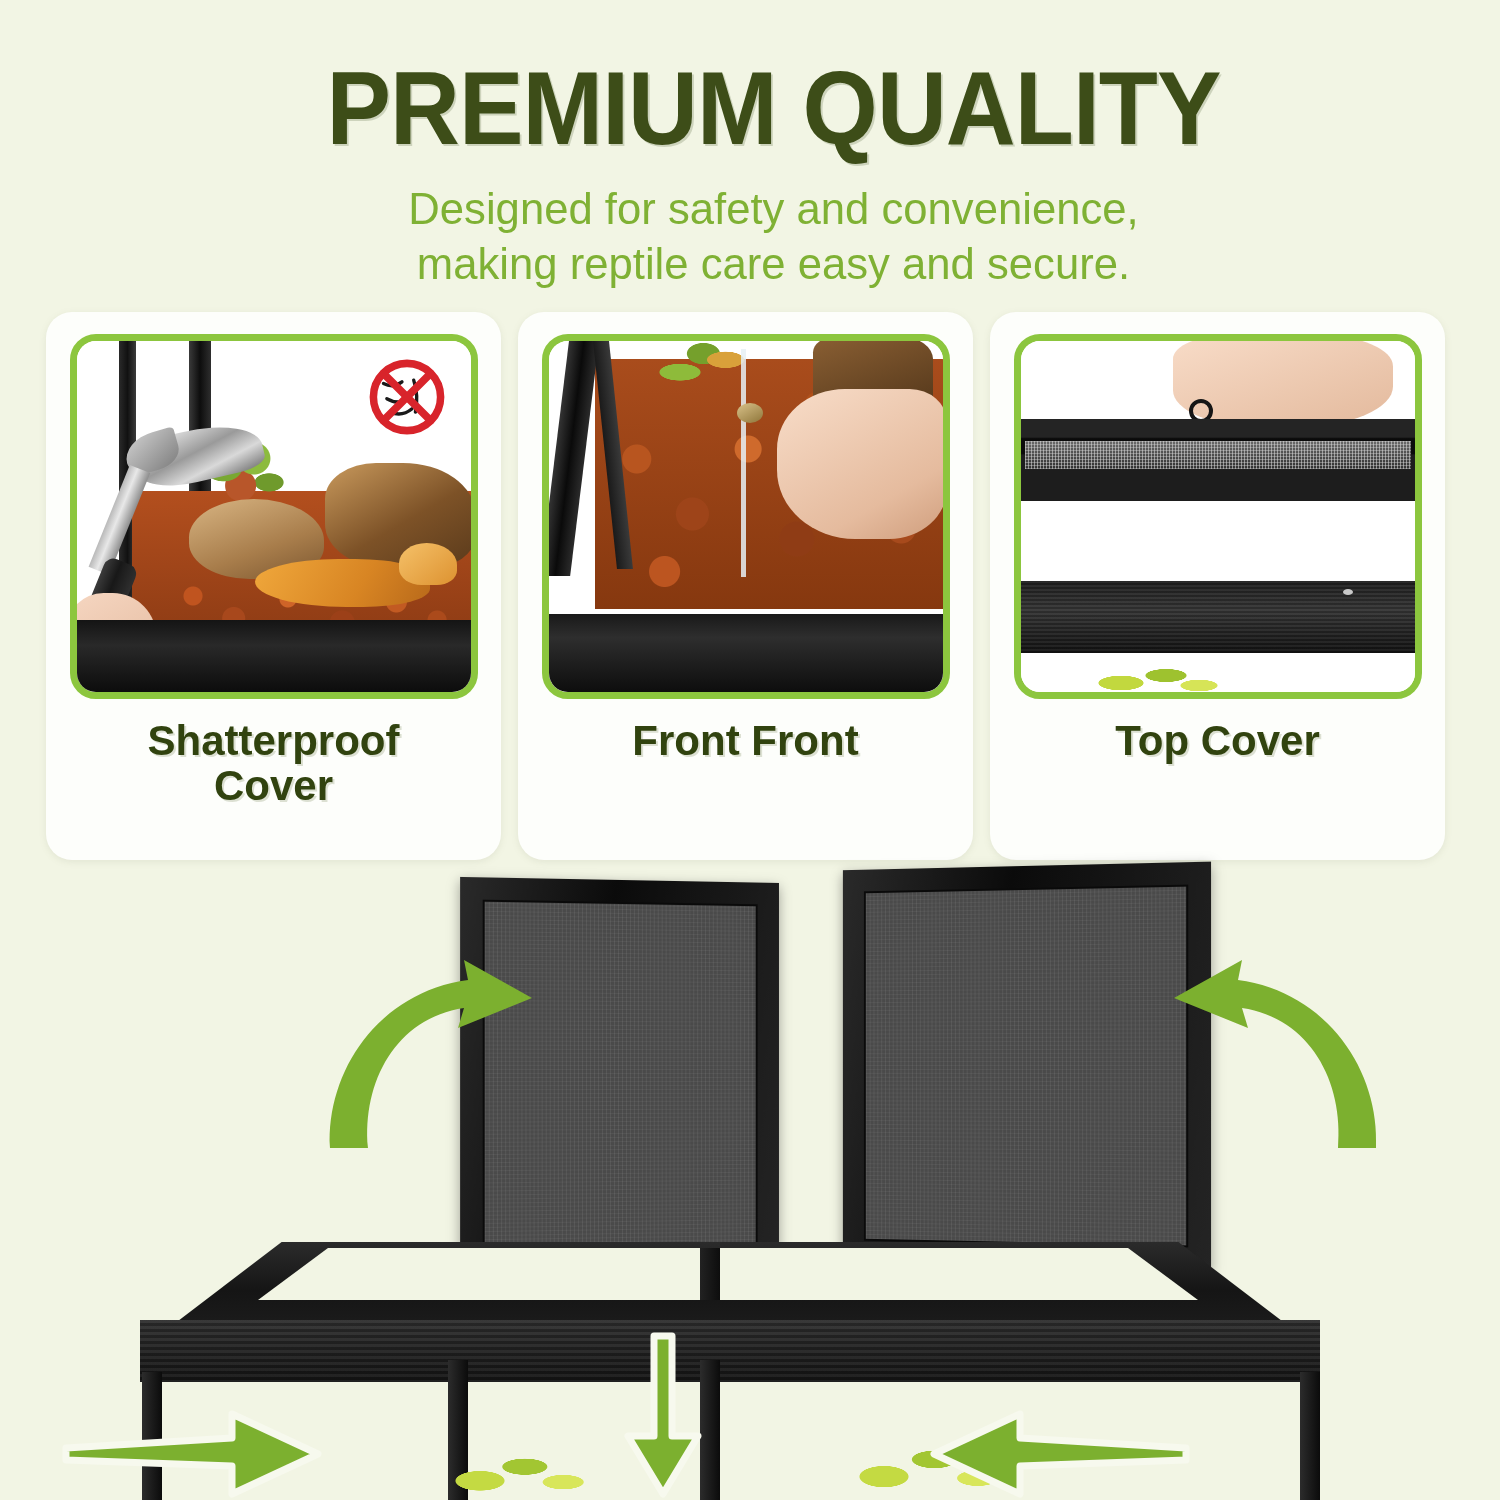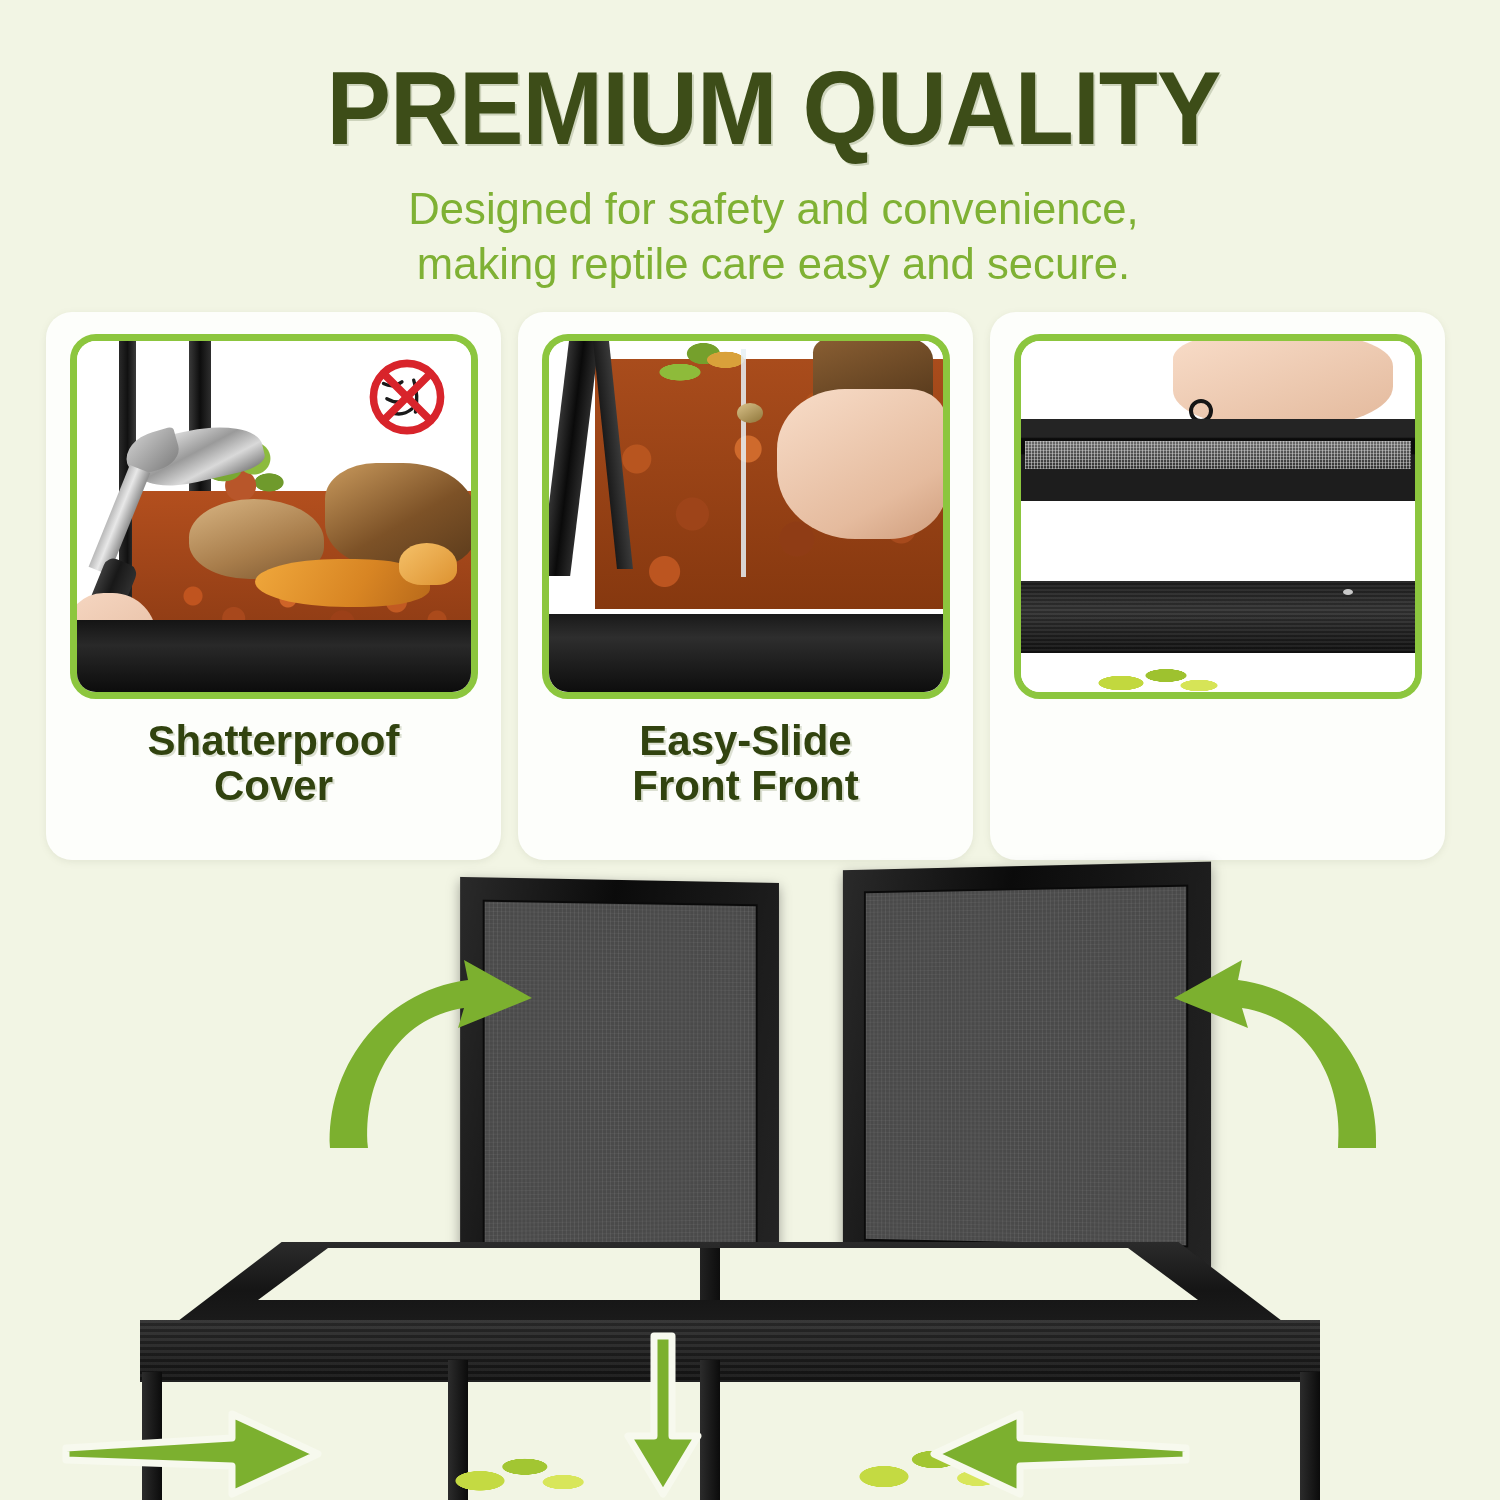--- a/index.html
+++ b/index.html
@@ -356,38 +356,38 @@
       <div class="c2-plant"></div>
       <div class="c2-wood"></div>
       <div class="c2-doorframe-l"></div>
       <div class="c2-doorframe-l2"></div>
       <div class="c2-glass-edge"></div>
       <div class="c2-hand"></div>
       <div class="c2-knob"></div>
       <div class="c2-base"></div>
     </div>
     <div class="card-label">
-      <div>Easy-Slide</div>
       <div>Front Front</div>
     </div>
   </div>
 
   <div class="card">
     <div class="photo">
       <div class="c3-bg"></div>
       <div class="c3-hand"></div>
       <div class="c3-ring"></div>
       <div class="c3-lid">
           <div class="c3-mesh"></div>
         </div>
       <div class="c3-rail"></div>
       <div class="c3-screw"></div>
       <div class="c3-plant"></div>
     </div>
     <div class="card-label">
+      <div>Top Cover</div>
     </div>
   </div>
 
 </div>
 
 <div class="hero">
 
   <div class="panel" id="panel-left">
     <div class="screen"></div>
   </div>

